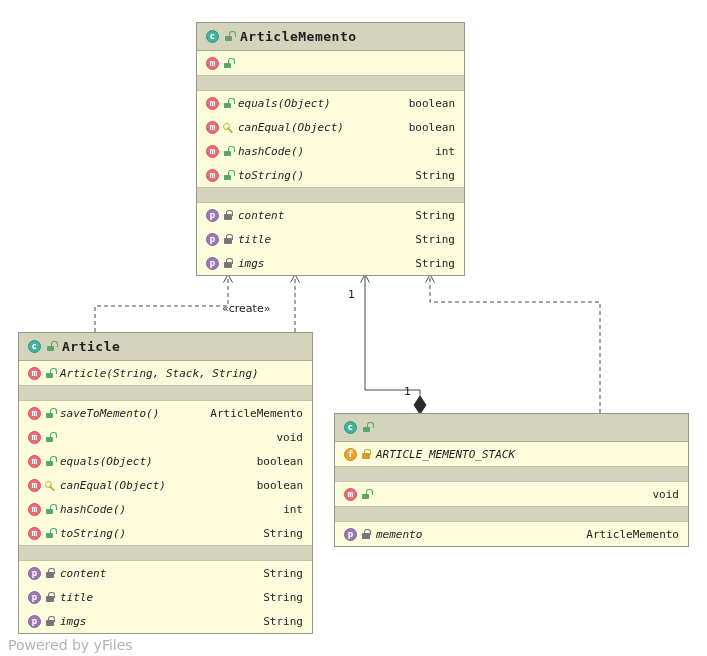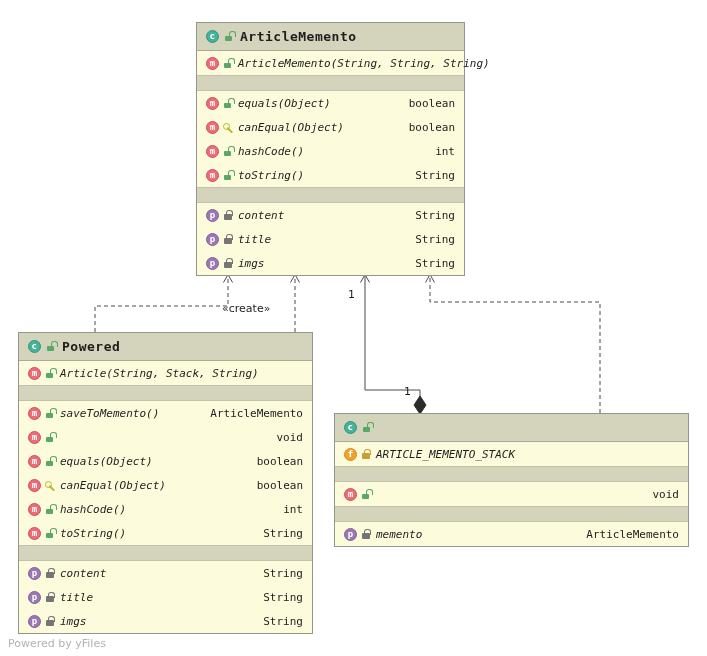--- a/index.html
+++ b/index.html
@@ -86,21 +86,21 @@
     background:#C8A032; border-radius:1px;
   }
 
   
   .edge-label {
     position:absolute; z-index:3; font-family:"DejaVu Sans", sans-serif;
     font-size:11px; color:#1d1d1d; line-height:12px;
   }
   .credit {
     position:absolute; left:8px; top:637px; z-index:3;
-    font-family:"DejaVu Sans", sans-serif; font-size:11px; color:#b3b3b3;
+    font-family:"DejaVu Sans", sans-serif; font-size:14px; color:#b3b3b3;
   }
 </style>
 </head>
 <body>
 
 <div id="canvas">
 
   <svg class="edges" width="707" height="656">
 
     <g>
@@ -132,21 +132,20 @@
   <div class="node" style="left:196px; top:22px; width:269px;">
     <div class="node-header">
       <span class="cicon cls">c</span>
       <span class="vis pub"></span>
       <span>ArticleMemento</span>
     </div>
 
     <div class="row">
       <span class="cicon mth">m</span>
       <span class="vis pub"></span>
-      <span class="mname">ArticleMemento(String, String, String)</span>
     </div>
 
     <div class="sep"></div>
 
     <div class="row">
       <span class="cicon mth">m</span>
       <span class="vis pub"></span>
       <span class="mname">equals(Object)</span>
       <span class="mtype">boolean</span>
     </div>
@@ -188,21 +187,21 @@
       <span class="vis priv"></span>
       <span class="mname">imgs</span>
       <span class="mtype">String</span>
     </div>
   </div>
 
   <div class="node" style="left:18px; top:332px; width:295px;">
     <div class="node-header">
       <span class="cicon cls">c</span>
       <span class="vis pub"></span>
-      <span>Powered</span>
+      <span>Article</span>
     </div>
 
     <div class="row">
       <span class="cicon mth">m</span>
       <span class="vis pub"></span>
       <span class="mname">Article(String, Stack, String)</span>
     </div>
 
     <div class="sep"></div>
 

